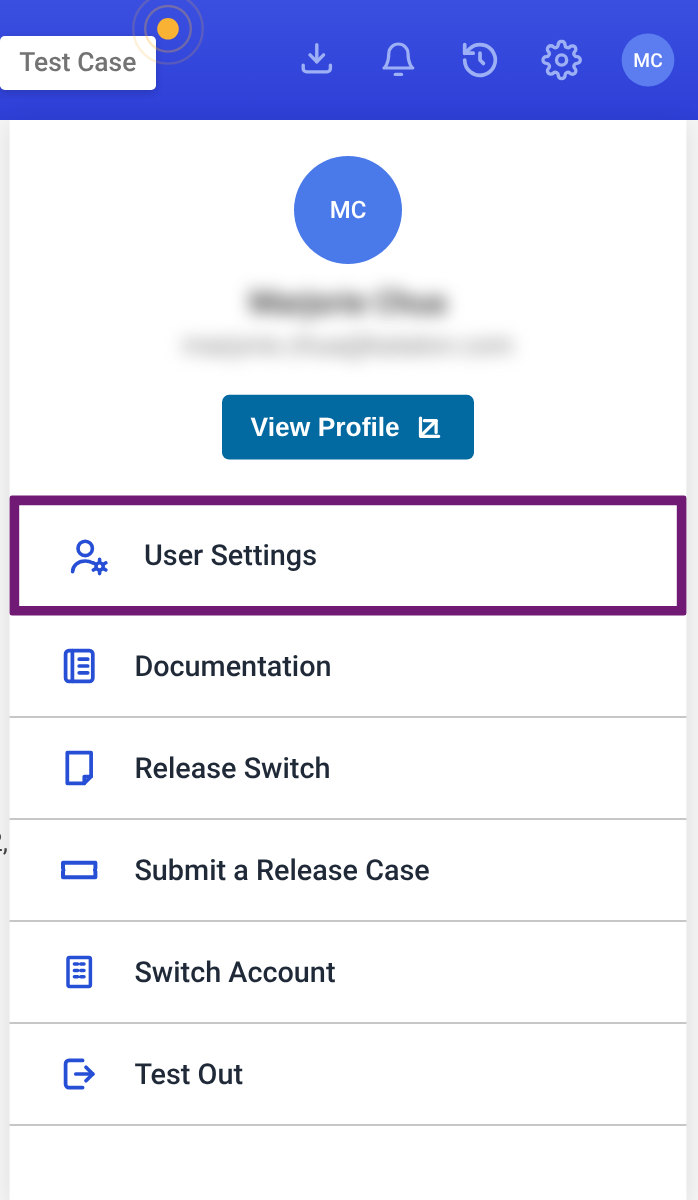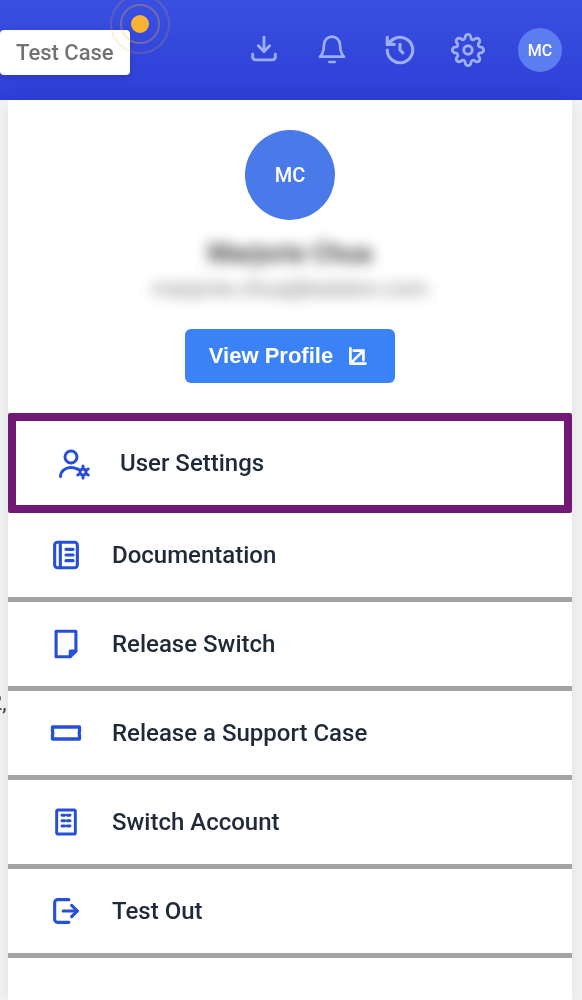--- a/index.html
+++ b/index.html
@@ -114,42 +114,42 @@
     filter: blur(7px);
     margin-bottom: 8px;
   }
   .user-email {
     font-size: 22px;
     color: #777;
     filter: blur(7px);
     margin-bottom: 28px;
   }
   .view-profile-btn {
-    background: #3b82f6;
+    background: #0369a1;
     color: #fff;
     border: none;
     padding: 14px 24px;
     border-radius: 6px;
     font-size: 22px;
     font-weight: 600;
     display: flex;
     align-items: center;
     gap: 12px;
     cursor: pointer;
   }
   .menu {
     display: flex;
     flex-direction: column;
   }
   .menu-item {
     display: flex;
     align-items: center;
     gap: 28px;
     padding: 24px 40px;
-    border-bottom: 5px solid #a3a3a3;
+    border-bottom: 1px solid #a3a3a3;
     cursor: pointer;
     font-size: 24px;
     color: #1f2937;
   }
   .menu-item.highlighted {
     border: 8px solid #701a75;
     border-radius: 2px;
   }
   .menu-icon {
     width: 36px; height: 36px;
@@ -270,21 +270,21 @@
       <span class="menu-label">Release Switch</span>
     </div>
 
 
     <div class="menu-item">
       <div class="menu-icon">
         <svg width="36" height="36" viewBox="0 0 24 24" fill="none" stroke="currentColor" stroke-width="2.2" stroke-linecap="round" stroke-linejoin="round">
           <path d="M3 8h18v3a2 2 0 0 0 0 2v3H3v-3a2 2 0 0 0 0-2z"></path>
         </svg>
       </div>
-      <span class="menu-label">Release a Support Case</span>
+      <span class="menu-label">Submit a Release Case</span>
     </div>
 
     <div class="menu-item">
       <div class="menu-icon">
         <svg width="32" height="32" viewBox="0 0 24 24" fill="none" stroke="currentColor" stroke-width="2.2" stroke-linecap="round" stroke-linejoin="round">
           <rect x="5" y="3" width="14" height="18" rx="1"></rect>
             <path d="M9 7h2M13 7h2M9 11h2M13 11h2M9 15h2M13 15h2"></path>
         </svg>
       </div>
       <span class="menu-label">Switch Account</span>

